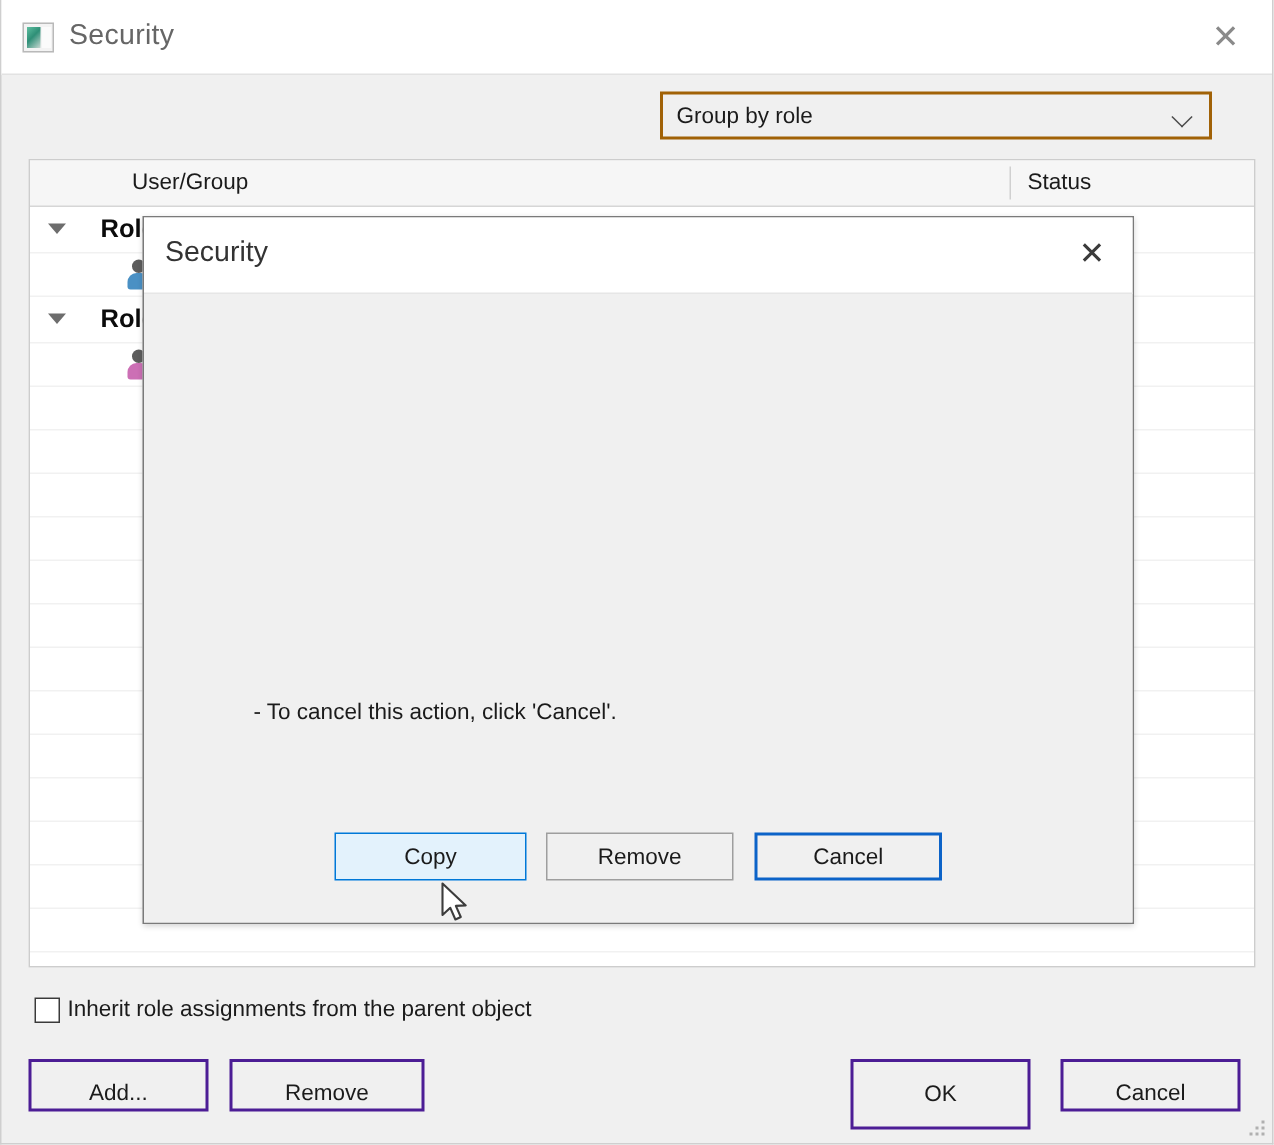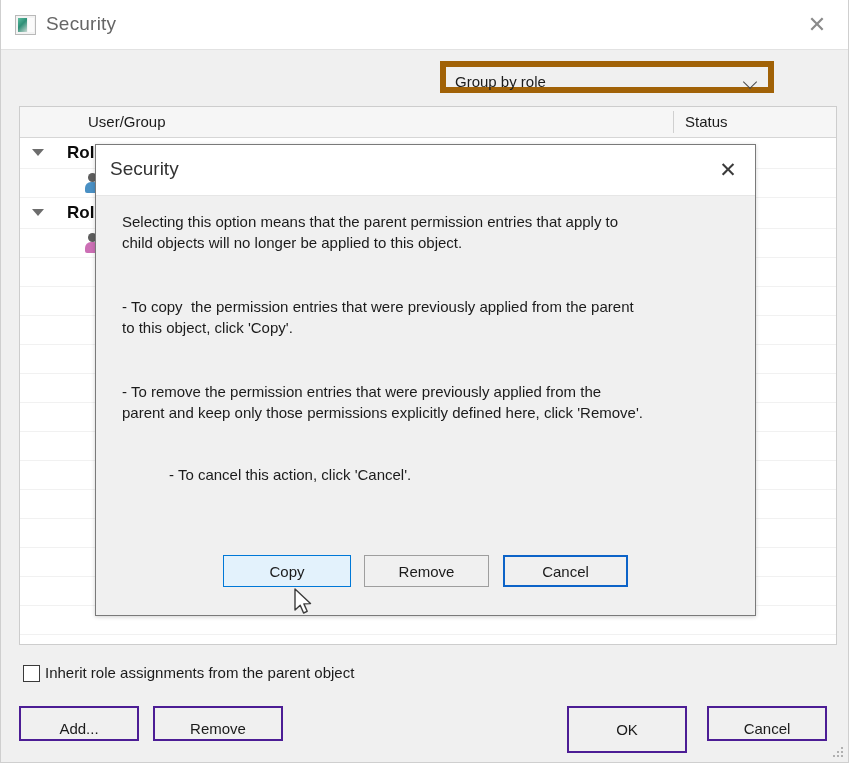--- a/index.html
+++ b/index.html
@@ -77,23 +77,23 @@
     line-height: 38px;
     text-align: center;
     font-weight: 300;
     cursor: default;
   }
 
   
   #groupby-combo {
     position: absolute;
     left: 439px; top: 61px;
-    width: 334px; height: 32px;
-    background: #f0f0f0;
-    border: 6px solid #a16207;
+    width: 368px; height: 32px;
+    background: #f0f0f0;
+    border: 2px solid #a16207;
     box-sizing: border-box;
     text-align: center;
   }
   #groupby-combo .combo-text {
     position: absolute;
     left: 9px; top: 6px;
     font-size: 15px;
     color: #1b1b1b;
   }
   #groupby-combo .combo-arrow {
@@ -424,26 +424,20 @@
       <i style="left:9px;top:9px"></i>
   </div>
 </div>
 
 <div id="modal-dialog">
   <div id="dialog-titlebar">
     <div id="dialog-title">Security</div>
     <div id="dialog-close">✕</div>
   </div>
   <div id="dialog-body">
-    <div class="dlg-para" id="para-0">Selecting this option means that the parent permission entries that apply to
-child objects will no longer be applied to this object.</div>
-    <div class="dlg-para" id="para-1">- To copy  the permission entries that were previously applied from the parent
-to this object, click 'Copy'.</div>
-    <div class="dlg-para" id="para-2">- To remove the permission entries that were previously applied from the
-parent and keep only those permissions explicitly defined here, click 'Remove'.</div>
     <div class="dlg-para" id="para-3">- To cancel this action, click 'Cancel'.</div>
 
     <button class="dlgbtn" id="dlg-copy">Copy</button>
     <button class="dlgbtn" id="dlg-remove">Remove</button>
     <button class="dlgbtn" id="dlg-cancel">Cancel</button>
   </div>
 </div>
 
 <svg id="mouse-cursor" viewBox="0 0 20 30" style="left: 294px; top: 588px;">
   <polygon points="1,1 1,22 6.2,17.2 9.6,25 13.2,23.3 9.9,15.9 16.5,15.6" fill="#ffffff" stroke="#3c3c3c" stroke-width="1.4" stroke-linejoin="round"></polygon>

